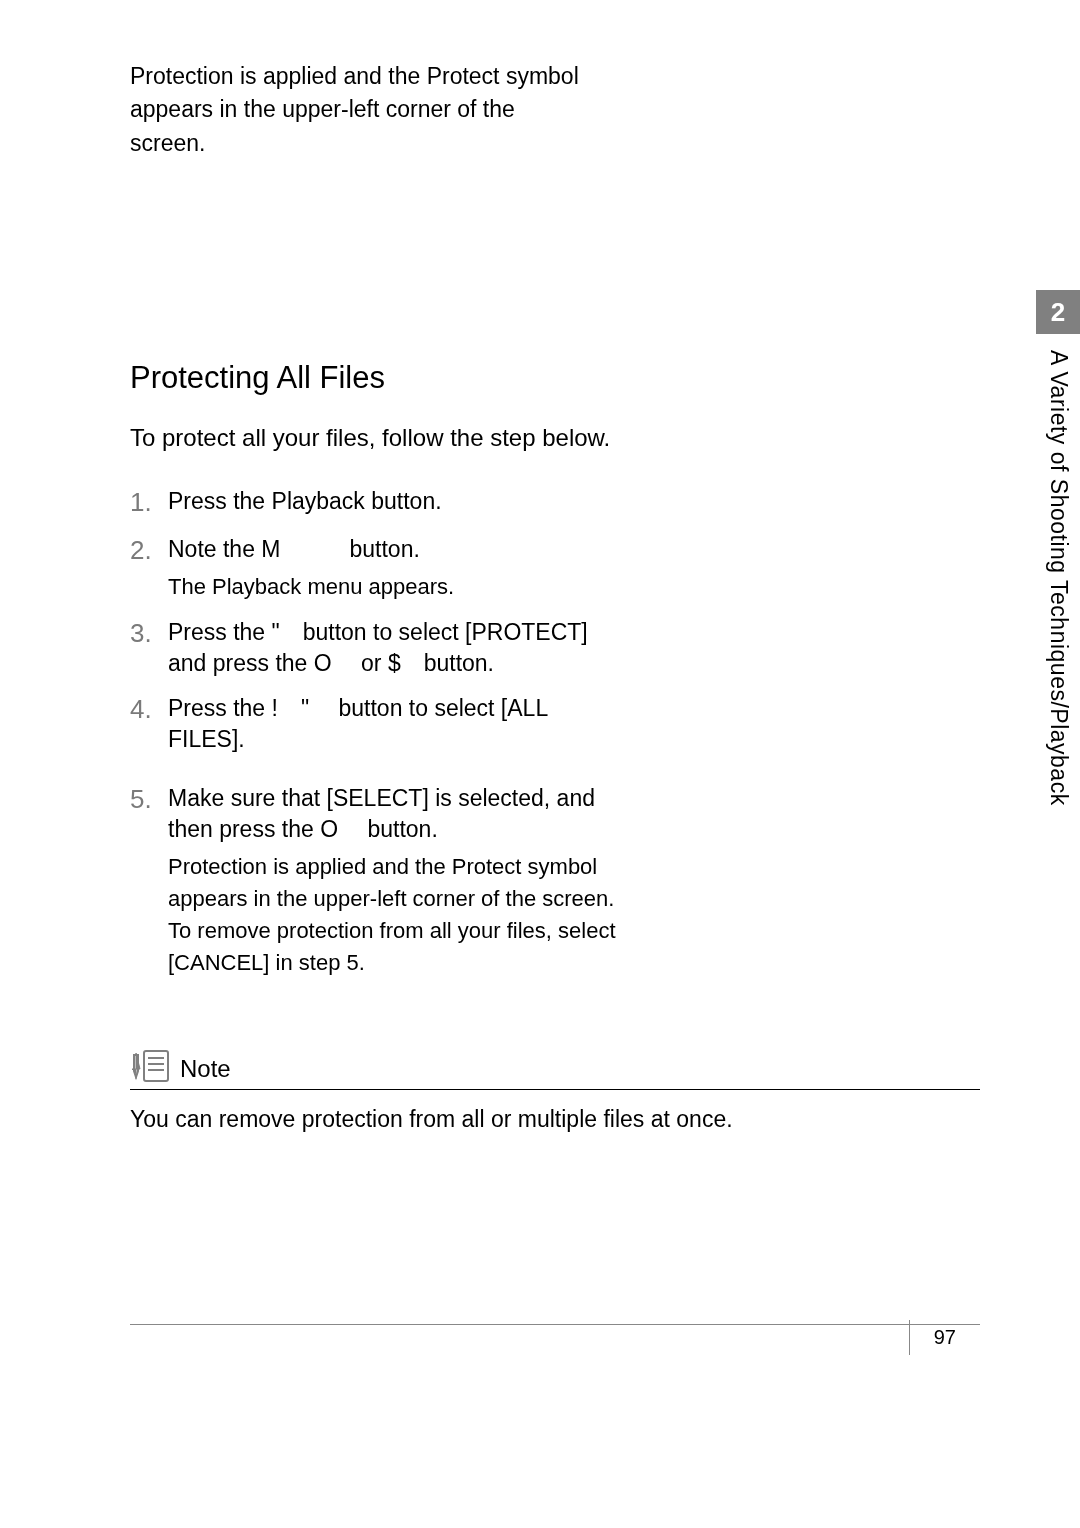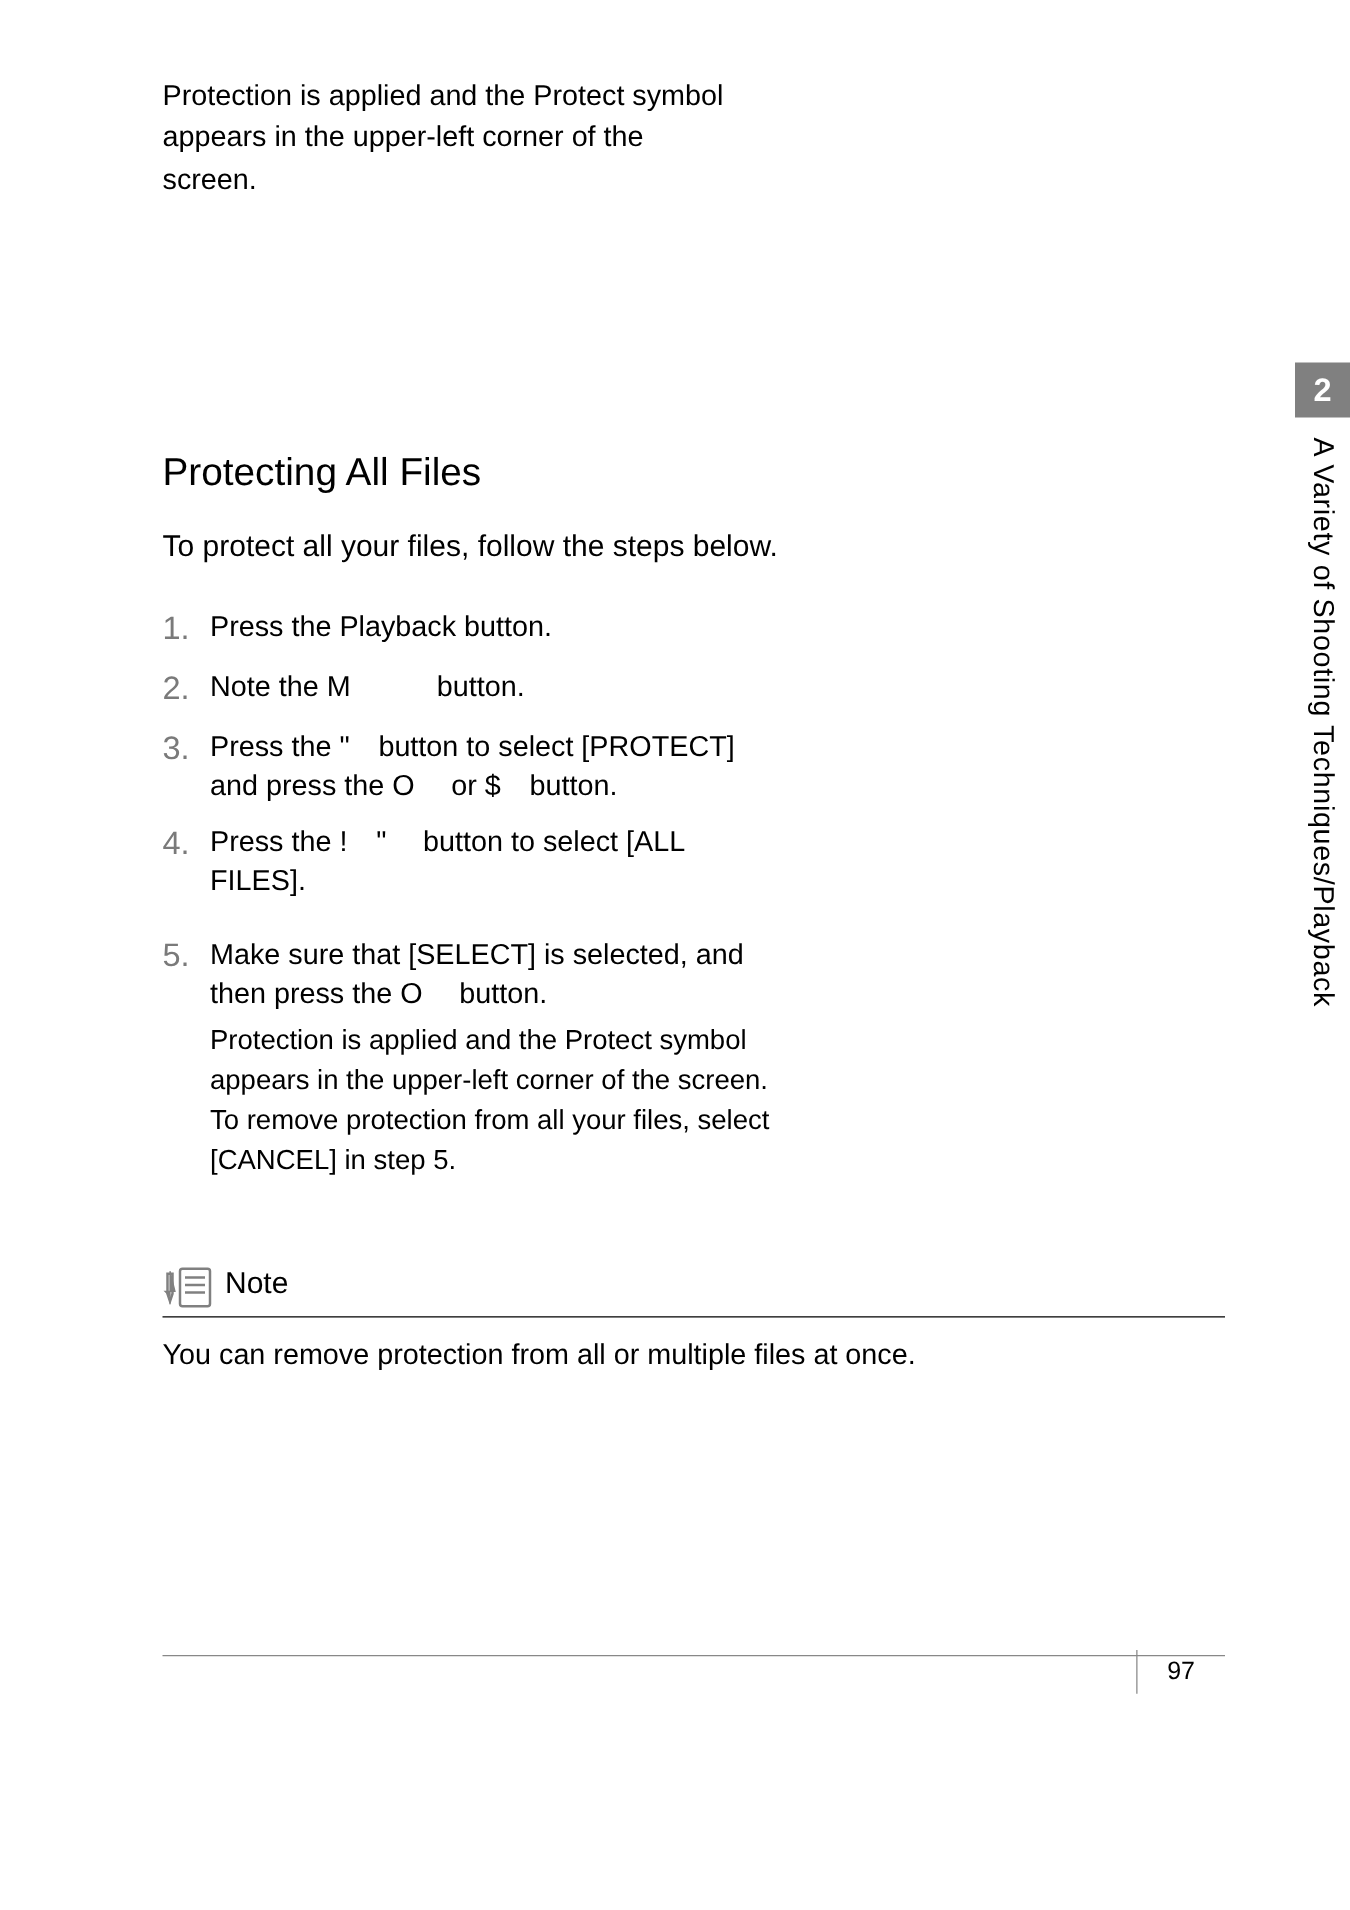--- a/index.html
+++ b/index.html
@@ -10,53 +10,54 @@
   .section-desc { font-size: 24px; margin-bottom: 34px; }
   .steps { list-style: none; }
   .step { display: flex; margin-bottom: 14px; }
   .step-num { font-size: 26px; color: #7a7a7a; width: 38px; flex-shrink: 0; line-height: 1.3; }
   .step-body { flex: 1; max-width: 460px; }
   .step-title { font-size: 23px; font-weight: normal; line-height: 1.35; }
   .step-sub { font-size: 22px; line-height: 1.45; margin-top: 6px; }
   .tab { position: absolute; right: 0; top: 290px; width: 44px; height: 44px; background: #808080; color: #fff; font-size: 26px; font-weight: bold; display: flex; align-items: center; justify-content: center; }
   .vtext { position: absolute; right: 8px; top: 350px; font-size: 23px; writing-mode: vertical-rl; text-orientation: mixed; letter-spacing: 0.5px; }
   .note-box { margin-top: 70px; }
-  .note-header { display: flex; align-items: flex-start; gap: 10px; margin-bottom: 6px; }
+  .note-header { display: flex; align-items: flex-end; gap: 10px; margin-bottom: 6px; }
   .note-icon { width: 40px; height: 34px; }
   .note-label { font-size: 24px; }
   .note-rule { border: none; border-top: 1px solid #000; margin-bottom: 16px; }
   .note-text { font-size: 23px; }
   .footer { position: absolute; bottom: 40px; left: 130px; right: 100px; }
   .footer-rule { border: none; border-top: 1px solid #888; margin-bottom: 24px; }
   .page-num { position: absolute; right: 0; bottom: -6px; font-size: 20px; border-left: 1px solid #888; padding: 6px 24px; }
 </style>
 </head>
 <body>
 
 <div class="page">
 
   <p class="intro-text">Protection is applied and the Protect symbol appears in the upper-left corner of the screen.</p>
 
   <div class="tab">2</div>
   <div class="vtext">A Variety of Shooting Techniques/Playback</div>
 
   <h2 class="section-title">Protecting All Files</h2>
-  <p class="section-desc">To protect all your files, follow the steps below.</p>
+  <p class="section-desc">To protect all your files, follow the step below.</p>
 
   <ol class="steps">
     <li class="step">
       <div class="step-num">1.</div>
       <div class="step-body">
         <div class="step-title">Press the Playback button.</div>
       </div>
     </li>
     <li class="step">
       <div class="step-num">2.</div>
       <div class="step-body">
         <div class="step-title">Note the M   button.</div>
+        <div class="step-sub">The Playback menu appears.</div>
       </div>
     </li>
     <li class="step">
       <div class="step-num">3.</div>
       <div class="step-body">
         <div class="step-title">Press the " button to select [PROTECT] and press the O  or $ button.</div>
       </div>
     </li>
     <li class="step">
       <div class="step-num">4.</div>

